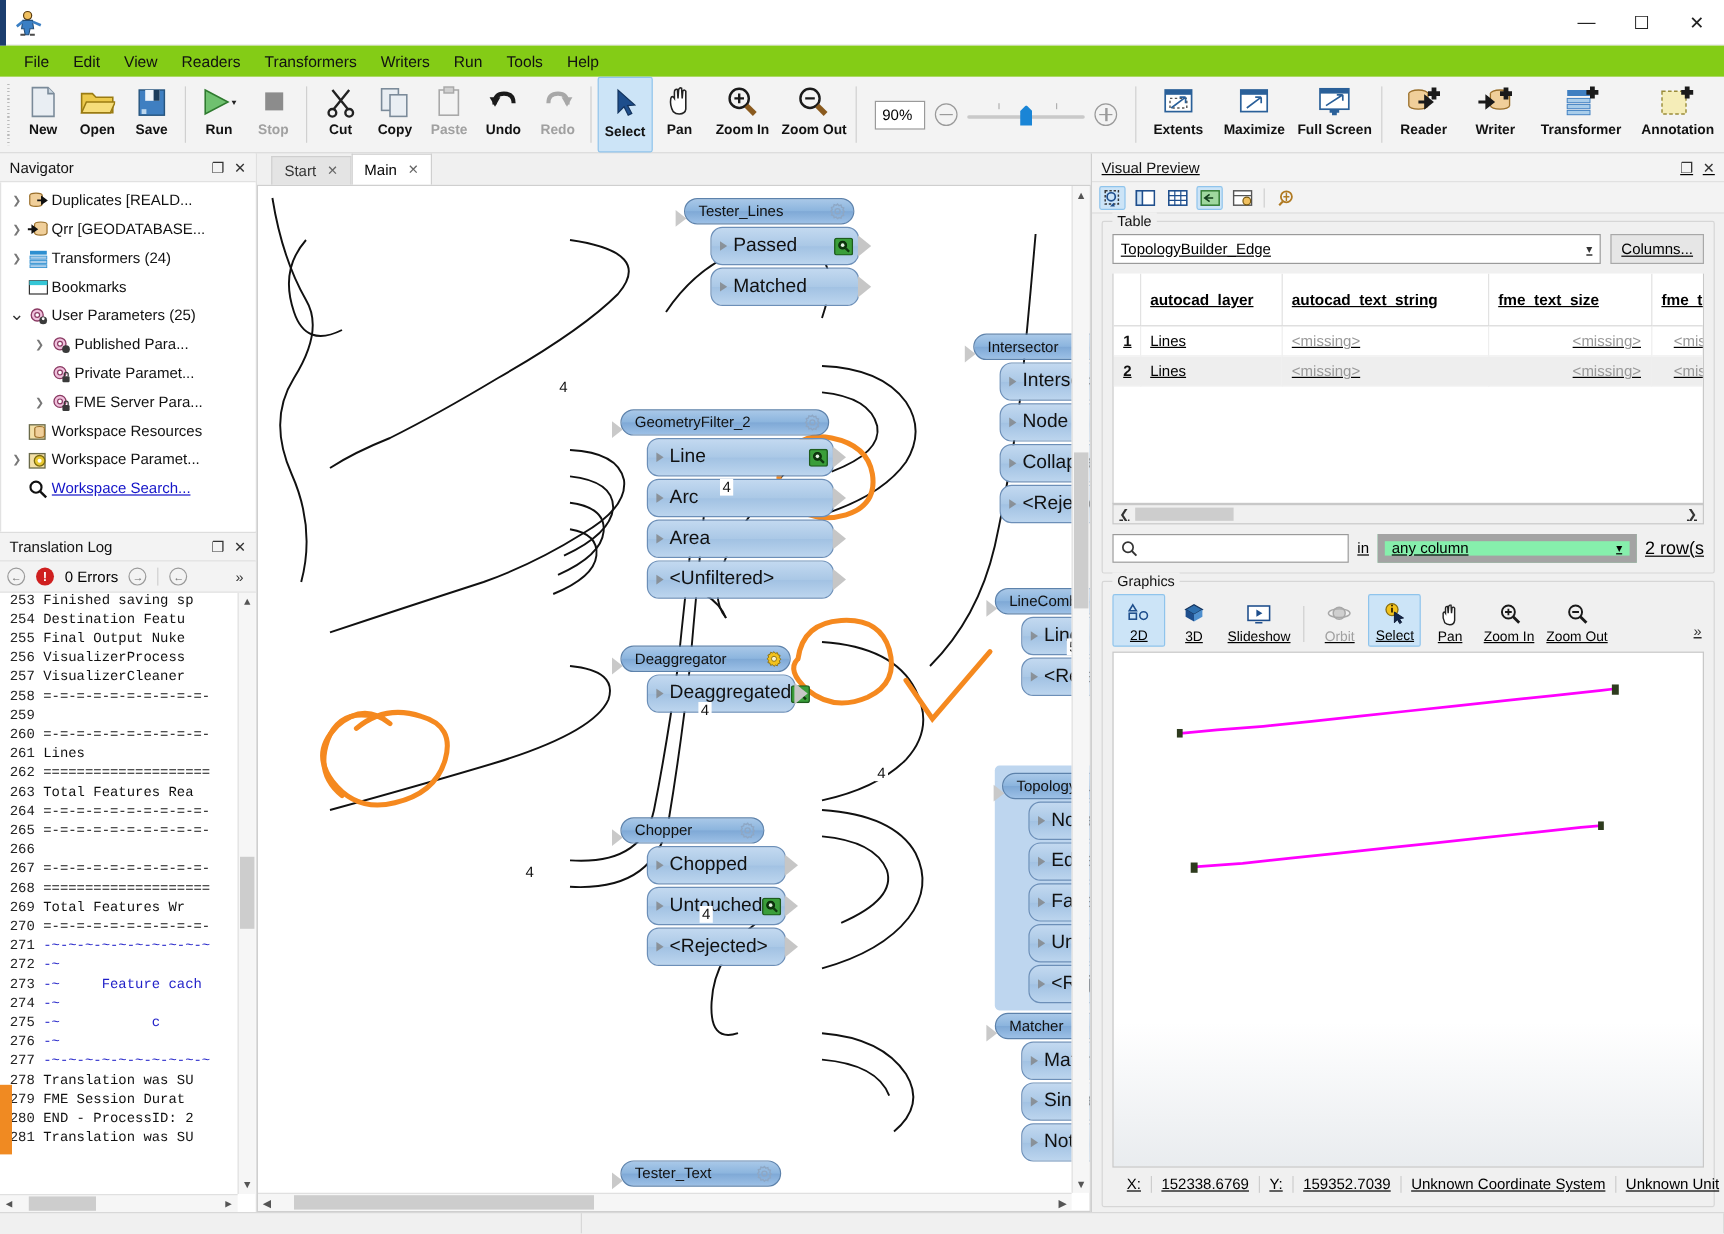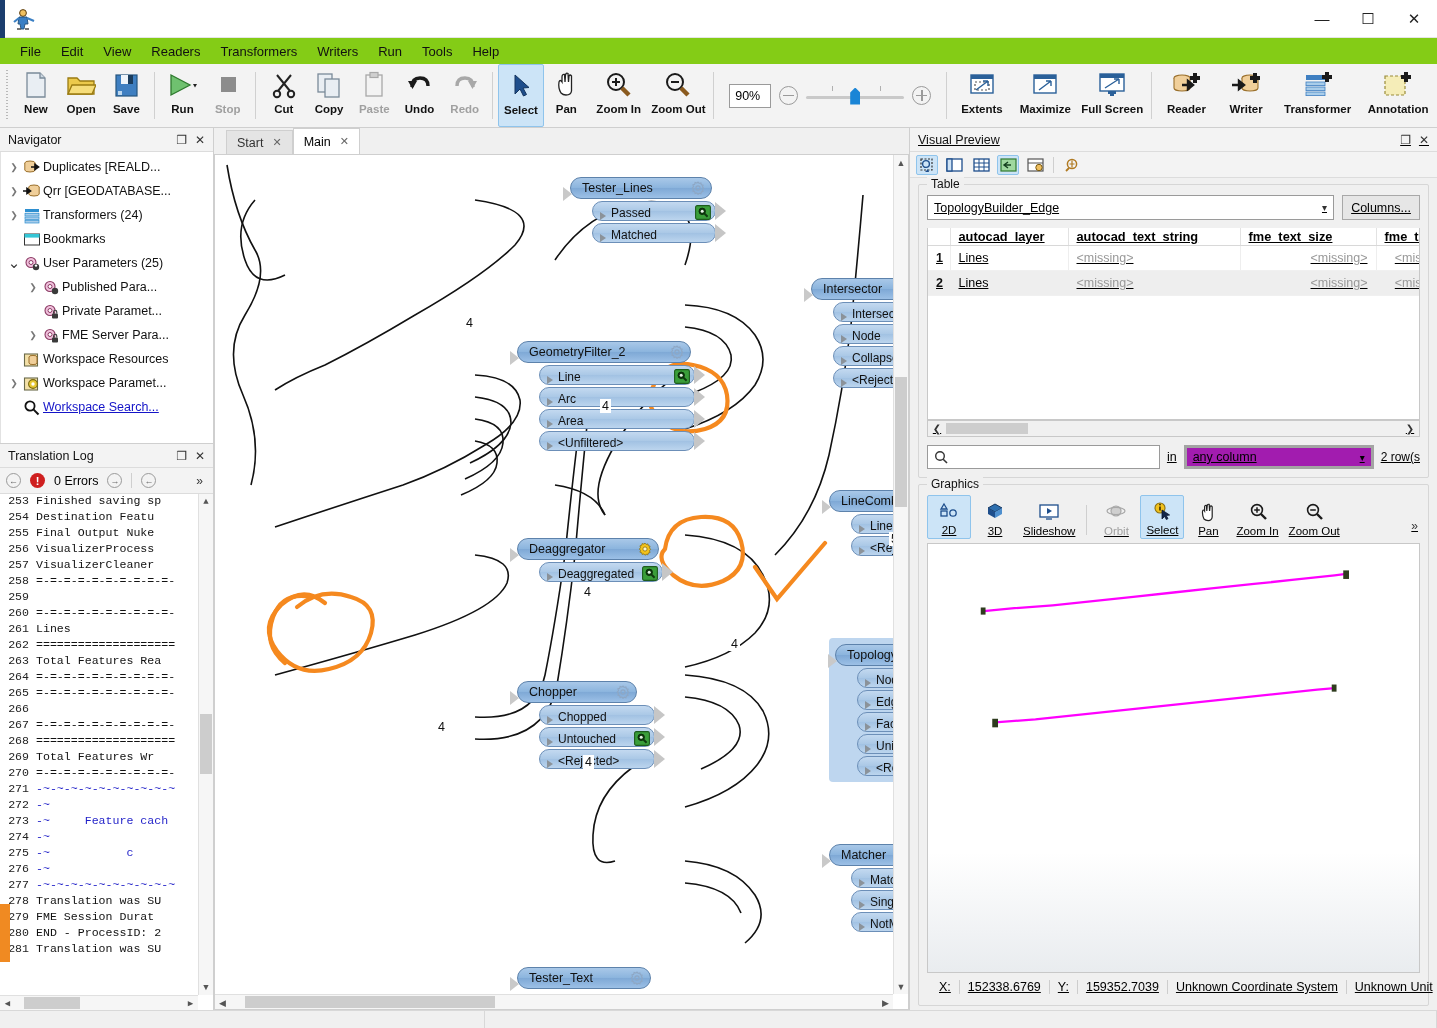--- a/index.html
+++ b/index.html
@@ -98,23 +98,23 @@
   #canvas-vthumb { position:absolute; left:1px; right:1px; top:222px; height:130px; background:#cdcdcd; }
   #canvas-hsb { position:absolute; left:0; right:15px; bottom:0; height:15px; background:#f6f6f6; border-top:1px solid #e0e0e0; }
   #canvas-hthumb { position:absolute; top:1px; bottom:1px; left:30px; width:250px; background:#cdcdcd; }
   
   .node { position:absolute; }
   .node.sel { background:#bed6ef; border-radius:4px; padding:6px 8px 6px 6px; }
   .nhdr { height:22px; border-radius:11px; display:flex; align-items:center; padding:0 6px 0 11px;
           background:linear-gradient(to bottom,#a9c8e8 0%,#8cb5de 48%,#7fa9d6 52%,#9cc0e6 100%);
           border:1px solid #5d82ab; font-size:12.5px; color:#111; white-space:nowrap; }
   .nhdr .gear { margin-left:auto; width:14px; height:14px; flex:none; }
-  .port { height:20px; border-radius:10px; display:flex; align-items:flex-end; padding:0 4px 0 7px;
+  .port { height:32px; border-radius:10px; display:flex; align-items:center; padding:0 4px 0 7px;
           background:linear-gradient(to bottom,#c3d9f0 0%,#aac8e6 50%,#a2c2e3 52%,#bcd5ee 100%);
-          border:1px solid #6c8fb8; font-size:12px; color:#111; margin-top:2px; position:relative;
+          border:1px solid #6c8fb8; font-size:16px; color:#111; margin-top:2px; position:relative;
           white-space:nowrap; }
   .port .tri { width:0;height:0; border-left:6px solid #7f7f7f; border-top:4px solid transparent;
                border-bottom:4px solid transparent; margin-right:5px; flex:none; opacity:.75; }
   .port .mag { margin-left:auto; width:16px; height:15px; flex:none; }
   .port-out { position:absolute; left:100%; top:50%; transform:translateY(-50%); width:0;height:0;
               border-left:11px solid #c6c6c6; border-top:9px solid transparent; border-bottom:9px solid transparent; }
   .port-out::after { content:""; position:absolute; left:-11px; top:-9px; width:0;height:0;
               border-left:11px solid transparent; border-top:9px solid transparent; border-bottom:9px solid transparent; }
   .node-in { position:absolute; right:100%; top:9px; width:0;height:0; margin-right:-1px;
              border-left:9px solid #c9c9c9; border-top:7px solid transparent; border-bottom:7px solid transparent; }
@@ -129,34 +129,34 @@
   .group { margin:6px 8px 0 8px; border:1px solid #d6d6d6; border-radius:2px; position:relative; padding:10px 8px 8px 8px; background:#f0f0f0; }
   .group > .glabel { position:absolute; top:-8px; left:8px; background:#f0f0f0; padding:0 4px; font-size:12px; color:#111; }
   .combo { height:25px; background:#fff; border:1px solid #9a9a9a; display:flex; align-items:center;
            padding:0 6px; font-size:12.5px; flex:1; }
   .combo .chev { margin-left:auto; font-size:10px; color:#333; }
   .btn { height:25px; min-width:78px; background:#e6e6e6; border:1px solid #a8a8a8; display:flex;
          align-items:center; justify-content:center; font-size:12.5px; }
   
   #tbl-wrap { background:#fff; border:1px solid #c8c8c8; border-top:none; height:192px; position:relative; overflow:hidden; }
   #tbl { width:100%; border-collapse:collapse; table-layout:fixed; }
-  #tbl th { background:#fff; font-size:12.8px; font-weight:bold; text-align:left; padding:1px 8px;
+  #tbl th { background:#fff; font-size:12.8px; font-weight:bold; text-align:left; padding:14px 8px;
             border-right:1px solid #e2e2e2; border-bottom:1px solid #d8d8d8; white-space:nowrap; }
   #tbl td { font-size:12.5px; padding:5px 8px; border-right:1px solid #eee; border-bottom:1px solid #f0f0f0;
             white-space:nowrap; }
   #tbl tr.alt td { background:#eeeeee; }
   .rnum { width:22px; font-weight:bold; text-align:right; color:#111; background:#fff; }
   .miss { color:#999; }
   .ralign { text-align:right; }
   #tbl-hsb { height:17px; background:#f0f0f0; border:1px solid #c8c8c8; display:flex; align-items:center; position:relative; }
   #tbl-hsb .ar { width:18px; text-align:center; font-size:10px; color:#333; }
   #tbl-hthumb { position:absolute; left:18px; top:2px; bottom:2px; width:82px; background:#cdcdcd; }
   #searchrow { display:flex; align-items:center; gap:7px; margin:6px 8px 0 8px; }
   #searchbox { flex:1; height:24px; background:#fff; border:1px solid #9a9a9a; display:flex; align-items:center; padding:0 6px; }
-  #anycol { width:190px; height:24px; background:#a21caf; border:3px solid #a3a3a3; display:flex;
+  #anycol { width:216px; height:24px; background:#86efac; border:6px solid #a3a3a3; display:flex;
             align-items:center; padding:0 6px; font-size:12.5px; }
   
   .gitem { min-width:44px; display:flex; flex-direction:column; align-items:center; padding:3px 4px 2px 4px; border-radius:2px; }
   .gitem.on { background:#cce4f7; border:1px solid #8fc4ec; }
   .gico { height:24px; display:flex; align-items:center; justify-content:center; }
   .glab { font-size:11.5px; margin-top:1px; }
   .glab.dis { color:#a0a0a0; }
   #gfx { flex:1; background:linear-gradient(to bottom,#ffffff 0%,#ffffff 72%,#e9ecef 100%);
          border:1px solid #c8c8c8; margin:0 8px; position:relative; min-height:0; }
   #vp-status { height:28px; display:flex; align-items:center; font-size:12.5px; padding:0 4px; gap:0; }
@@ -683,21 +683,21 @@
           <g fill="none" stroke="#f5891f" stroke-width="4.2" stroke-linecap="round">
             <path d="M110 448 q -22 -18 -44 2 q -22 22 -4 46 q 20 26 52 18 q 34 -8 42 -36 q 8 -28 -20 -36 q -30 -10 -54 10"></path>
             <path d="M96 442 q -28 -6 -38 20 q -10 28 12 46"></path>
             <path d="M438 232 q 10 -28 40 -22 q 30 6 34 30 q 4 26 -22 34 q -28 8 -46 -10 q -16 -18 -6 -32"></path>
             <path d="M450 394 q 4 -30 36 -32 q 32 -2 40 24 q 8 28 -18 40 q -28 12 -50 -6 q -18 -16 -8 -26"></path>
             <path d="M540 412 l 22 32 l 48 -56"></path>
           </g>
         </svg>
 
         <div id="nodes">
-            <div class="node" style="left: 355px; top: 22px;">
+            <div class="node" style="left: 355px; top: 10px;">
               <div class="nhdr" style="width: 142px; position: relative;">
                 <div class="node-in"></div>
                 <span>Tester_Lines</span>
                 <span class="gear"><svg width="14" height="14" viewBox="0 0 16 16">
                     <path d="M8 1.2 l1.3 1.6 2-.6 .5 2 2 .6 -.7 2 1.3 1.6 -1.3 1.6 .7 2 -2 .6 -.5 2 -2-.6 L8 15.2 6.7 13.6 4.7 14.2 4.2 12.2 2.2 11.6 2.9 9.6 1.6 8 2.9 6.4 2.2 4.4 4.2 3.8 4.7 1.8 6.7 2.4Z" fill="none" stroke="#8ea7c4" stroke-width="1.3"></path>
                     <circle cx="8" cy="8" r="2.4" fill="none" stroke="#8ea7c4" stroke-width="1.3"></circle>
                   </svg></span>
               </div>
               <div class="port" style="width: 124px; margin-left: 22px;">
                 <span class="tri"></span>
@@ -1023,21 +1023,21 @@
               <circle cx="6" cy="6" r="4.3" fill="none" stroke="#333" stroke-width="1.4"></circle>
               <path d="M9.2 9.2 L13 13" stroke="#333" stroke-width="1.6"></path>
             </svg>
           <span style="margin-left:6px;font-size:12.5px"></span>
         </div>
         <div style="font-size:12.5px">in</div>
         <div id="anycol">
           <span>any column</span>
           <span class="chev" style="margin-left:auto;font-size:10px">▾</span>
         </div>
-        <div style="font-size:12px;white-space:nowrap">2 row(s</div>
+        <div style="font-size:15px;white-space:nowrap">2 row(s</div>
       </div>
     </div>
 
     <div class="group" style="flex:1;display:flex;flex-direction:column;margin-bottom:4px;min-height:0;padding-bottom:4px">
       <div class="glabel">Graphics</div>
       <div style="display:flex;align-items:flex-end;gap:2px;padding-bottom:4px" id="gfxtools">
           <div class="gitem on">
             <div class="gico">
               <svg width="22" height="20">
                 <path d="M6 3 L9 8 L3 8Z" fill="none" stroke="#1e4e8c" stroke-width="1.3"></path>

